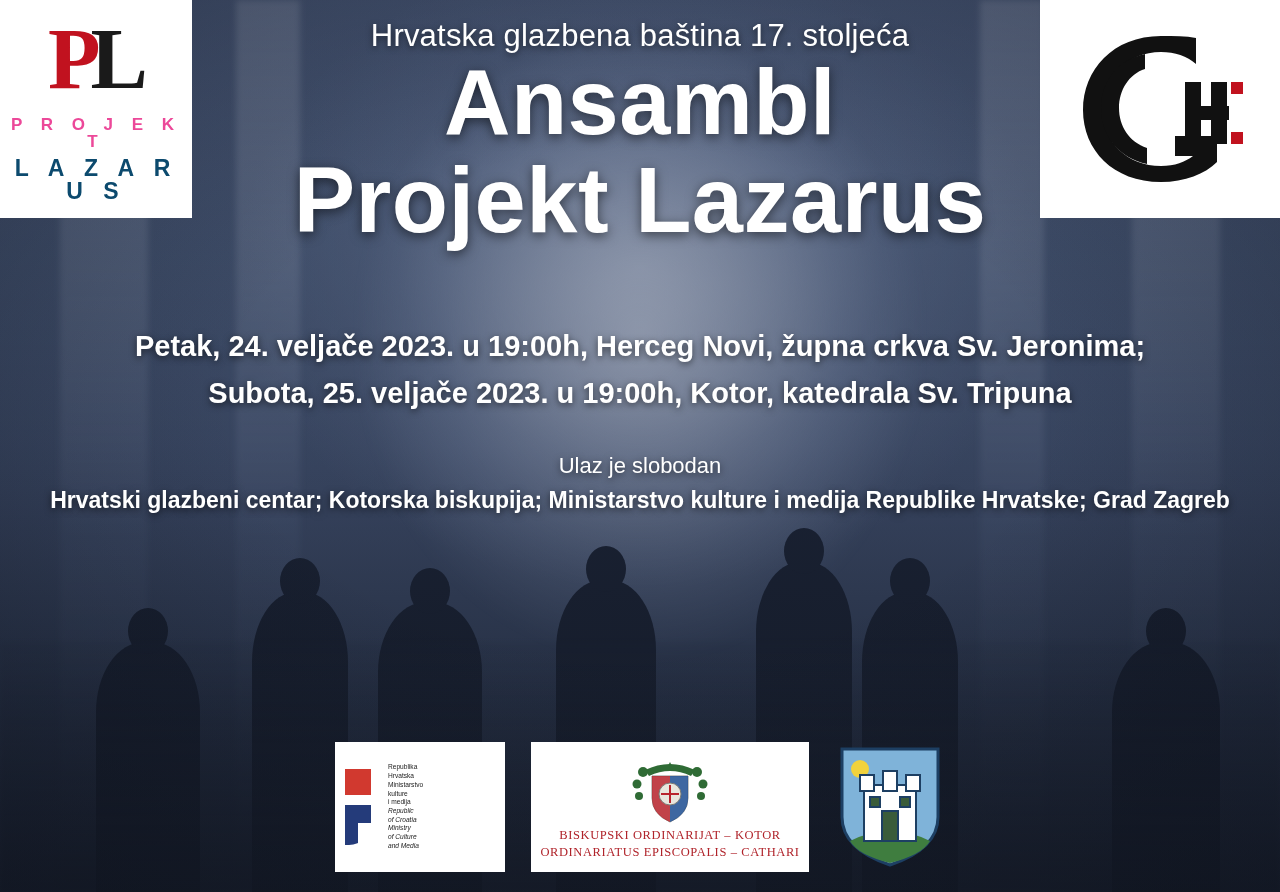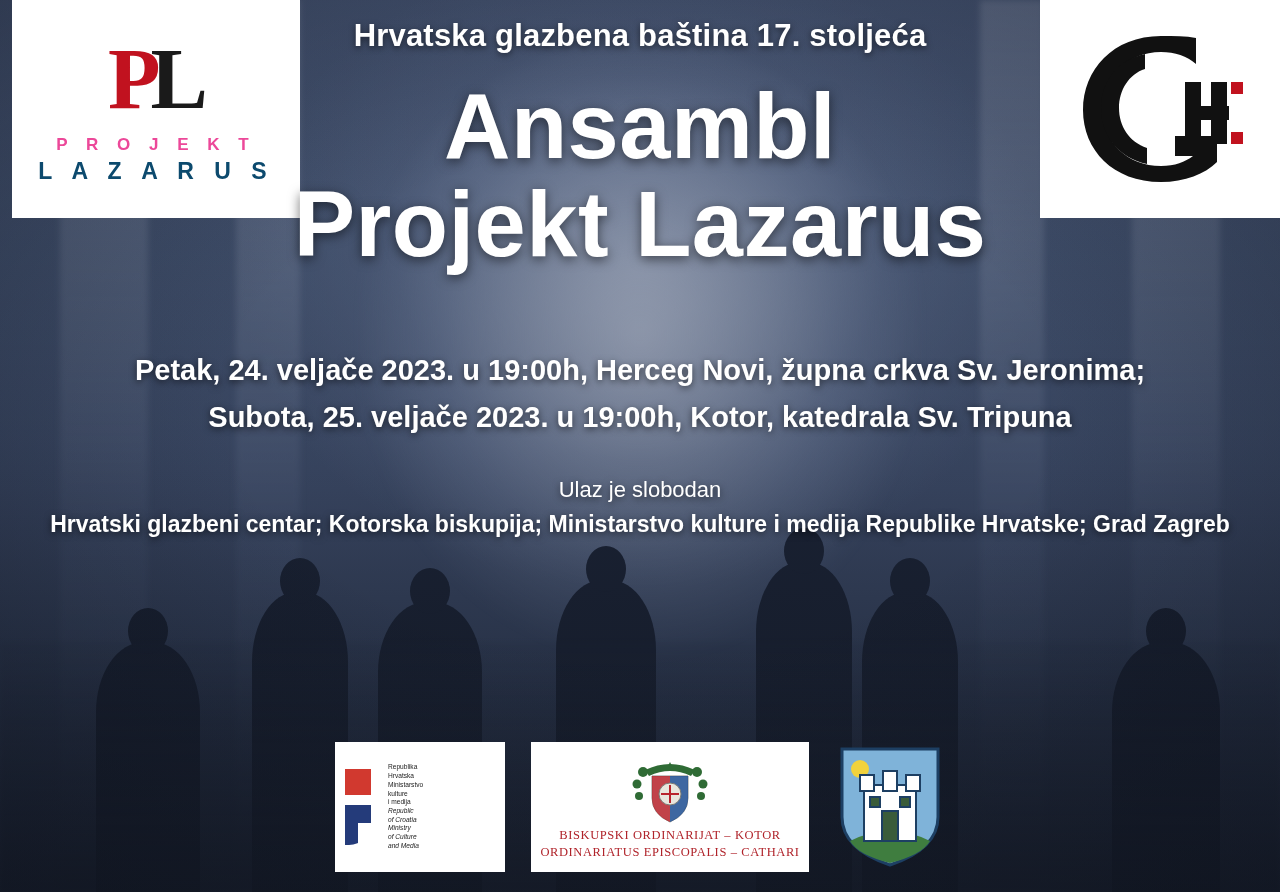--- a/index.html
+++ b/index.html
@@ -86,21 +86,21 @@
   }
 
   
   .logo-plate {
     position: absolute;
     background: #ffffff;
     display: flex;
     align-items: center;
     justify-content: center;
   }
-  .logo-left  { left: 0;  top: 0; width: 288px; height: 218px; margin-left: 12px; }
+  .logo-left  { left: 0;  top: 0; width: 192px; height: 218px; }
   .logo-right { right: 0; top: 0; width: 240px; height: 218px; }
 
   .pl-logo { text-align: center; line-height: 1; }
   .pl-mark {
     font-family: "Liberation Serif", serif;
     font-size: 86px;
     font-weight: 700;
     letter-spacing: -10px;
     color: #c1121f;
     position: relative;
@@ -128,26 +128,25 @@
   
   .content {
     position: absolute;
     left: 0; right: 0; top: 0;
     text-align: center;
     color: #ffffff;
   }
   .kicker {
     margin: 18px auto 0;
     font-size: 31px;
-    font-weight: 700;
+    font-weight: 400;
     letter-spacing: 0.2px;
     text-shadow: 0 2px 6px rgba(0,0,0,0.55);
   }
   .title {
-    margin-top: 24px;
     font-size: 92px;
     font-weight: 700;
     line-height: 1.06;
     letter-spacing: 0.5px;
     text-shadow: 0 3px 12px rgba(0,0,0,0.55);
   }
   .dates {
     margin-top: 74px;
     font-size: 29px;
     font-weight: 700;

